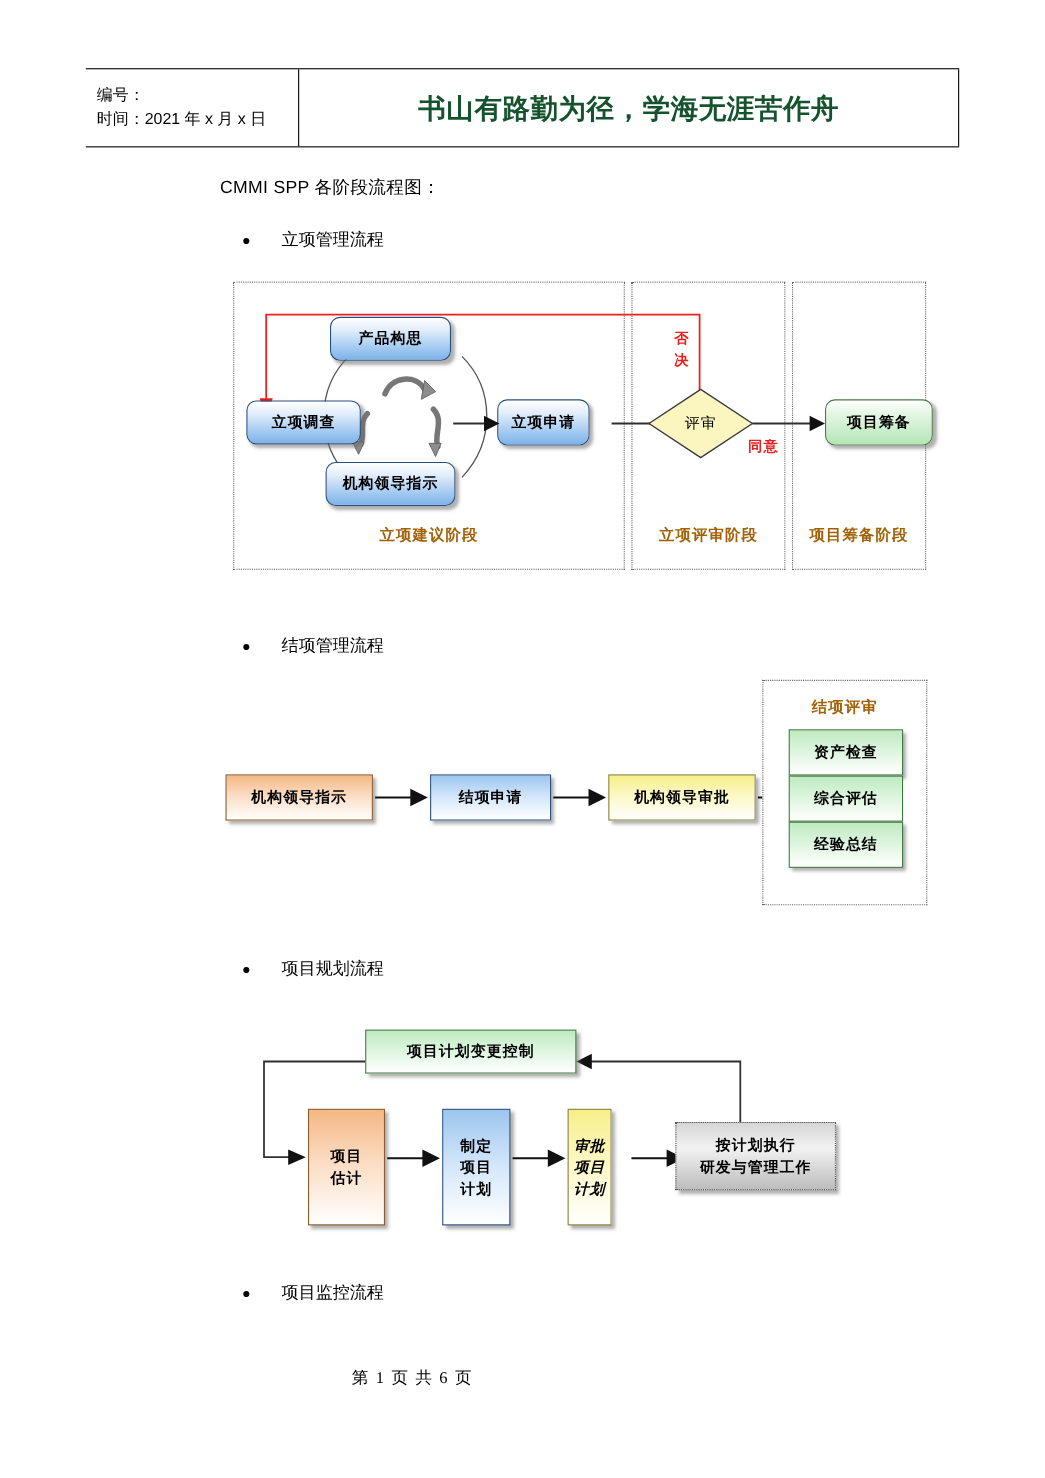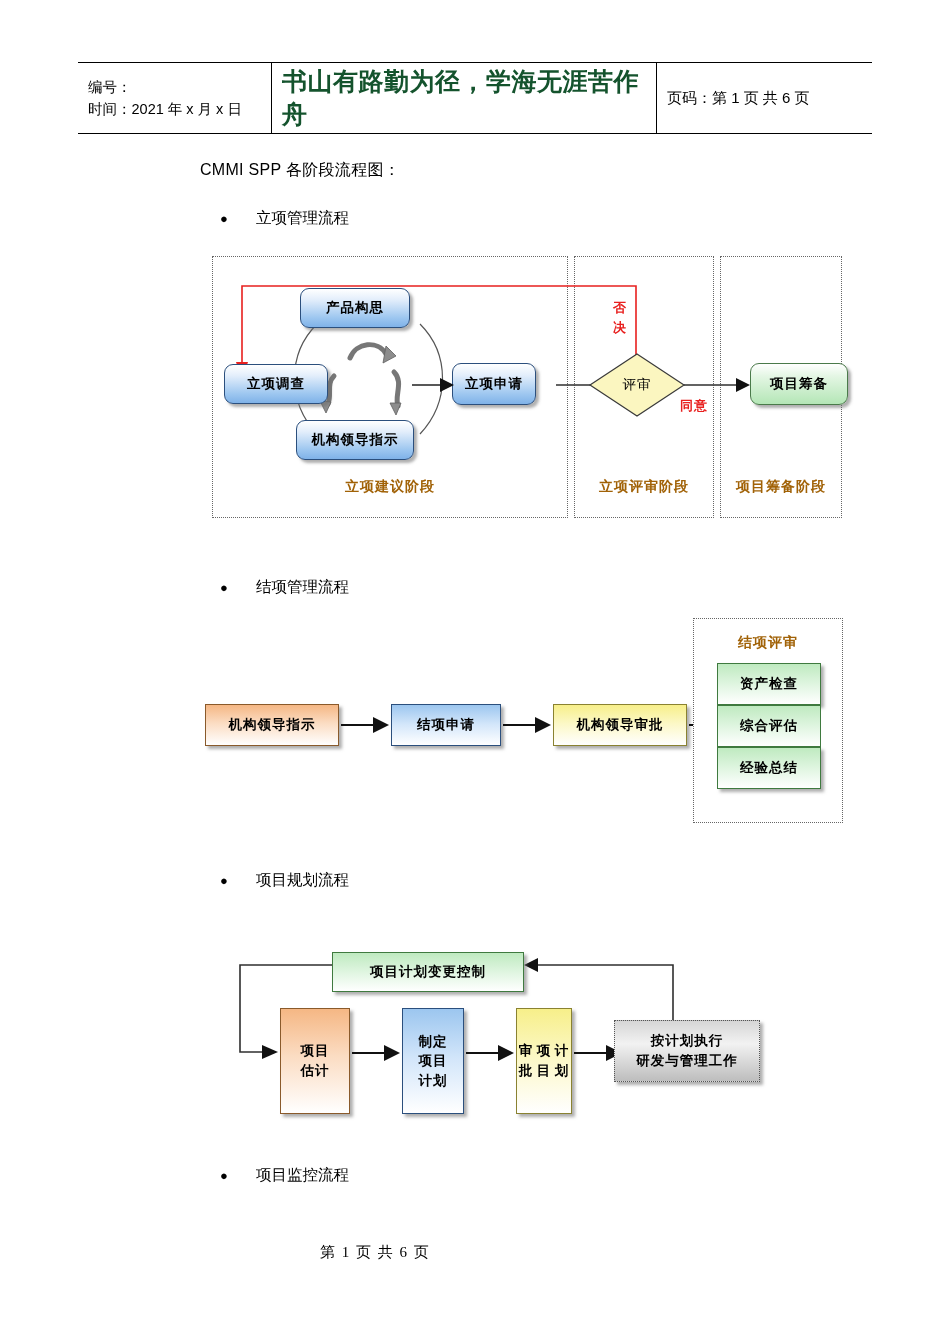--- a/index.html
+++ b/index.html
@@ -162,23 +162,20 @@
 <body>
 
 <div class="doc-header">
   <div class="hdr-cell hdr-left">
     <div>编号：</div>
     <div>时间：2021 年 x 月 x 日</div>
   </div>
   <div class="hdr-cell hdr-mid">
     <div class="hdr-mid-text">书山有路勤为径，学海无涯苦作舟</div>
   </div>
-  <div class="hdr-cell hdr-right">
-    <div>页码：第 1 页  共 6 页</div>
-  </div>
 </div>
 
 <div class="intro">CMMI SPP 各阶段流程图：</div>
 
 <div class="bullet b1">
   <span class="dot">●</span>
   <span>立项管理流程</span>
 </div>
 <div class="bullet b2">
   <span class="dot">●</span>
@@ -291,21 +288,21 @@
 
   <svg style="position:absolute; left:0; top:0;" width="540" height="182">
 
     <polyline points="445,90 445,33 308,33" fill="none" stroke="#2f2f2f" stroke-width="1.6"></polyline>
     <polygon points="310,26 310,40 296,33" fill="#111"></polygon>
 
     <polyline points="104,33 12,33 12,120 36,120" fill="none" stroke="#2f2f2f" stroke-width="1.6"></polyline>
     <polygon points="34,113 50,120 34,127" fill="#111"></polygon>
   </svg>
 
-  <div class="node n-rect g-green-d sh" style="left:104px; top:20px; width:192px; height:40px;">项目计划变更控制</div>
+  <div class="node n-rect g-green-d sh" style="left:104px; top:4px; width:192px; height:40px;">项目计划变更控制</div>
 
   <div class="node n-rect g-orange sh" style="left:52px; top:76px; width:70px; height:106px; flex-direction:column;">
     <span>项目</span>
     <span>估计</span>
   </div>
 
   <svg style="position:absolute; left:122px; top:110px;" width="50" height="22">
     <line x1="2" y1="11" x2="36" y2="11" stroke="#111" stroke-width="1.8"></line>
     <polygon points="34,3 50,11 34,19" fill="#111"></polygon>
   </svg>
@@ -314,21 +311,21 @@
     <span>制定</span>
     <span>项目</span>
     <span>计划</span>
   </div>
 
   <svg style="position:absolute; left:236px; top:110px;" width="50" height="22">
     <line x1="2" y1="11" x2="36" y2="11" stroke="#111" stroke-width="1.8"></line>
     <polygon points="34,3 50,11 34,19" fill="#111"></polygon>
   </svg>
 
-  <div class="node n-rect g-yellow sh" style="left:288px; top:76px; width:56px; height:106px; ">
+  <div class="node n-rect g-yellow sh" style="left:288px; top:76px; width:40px; height:106px; flex-direction:column;font-style:italic;">
     <span>审批</span>
     <span>项目</span>
     <span>计划</span>
   </div>
 
   <svg style="position:absolute; left:344px; top:110px;" width="50" height="22">
     <line x1="2" y1="11" x2="36" y2="11" stroke="#111" stroke-width="1.8"></line>
     <polygon points="34,3 50,11 34,19" fill="#111"></polygon>
   </svg>
 

